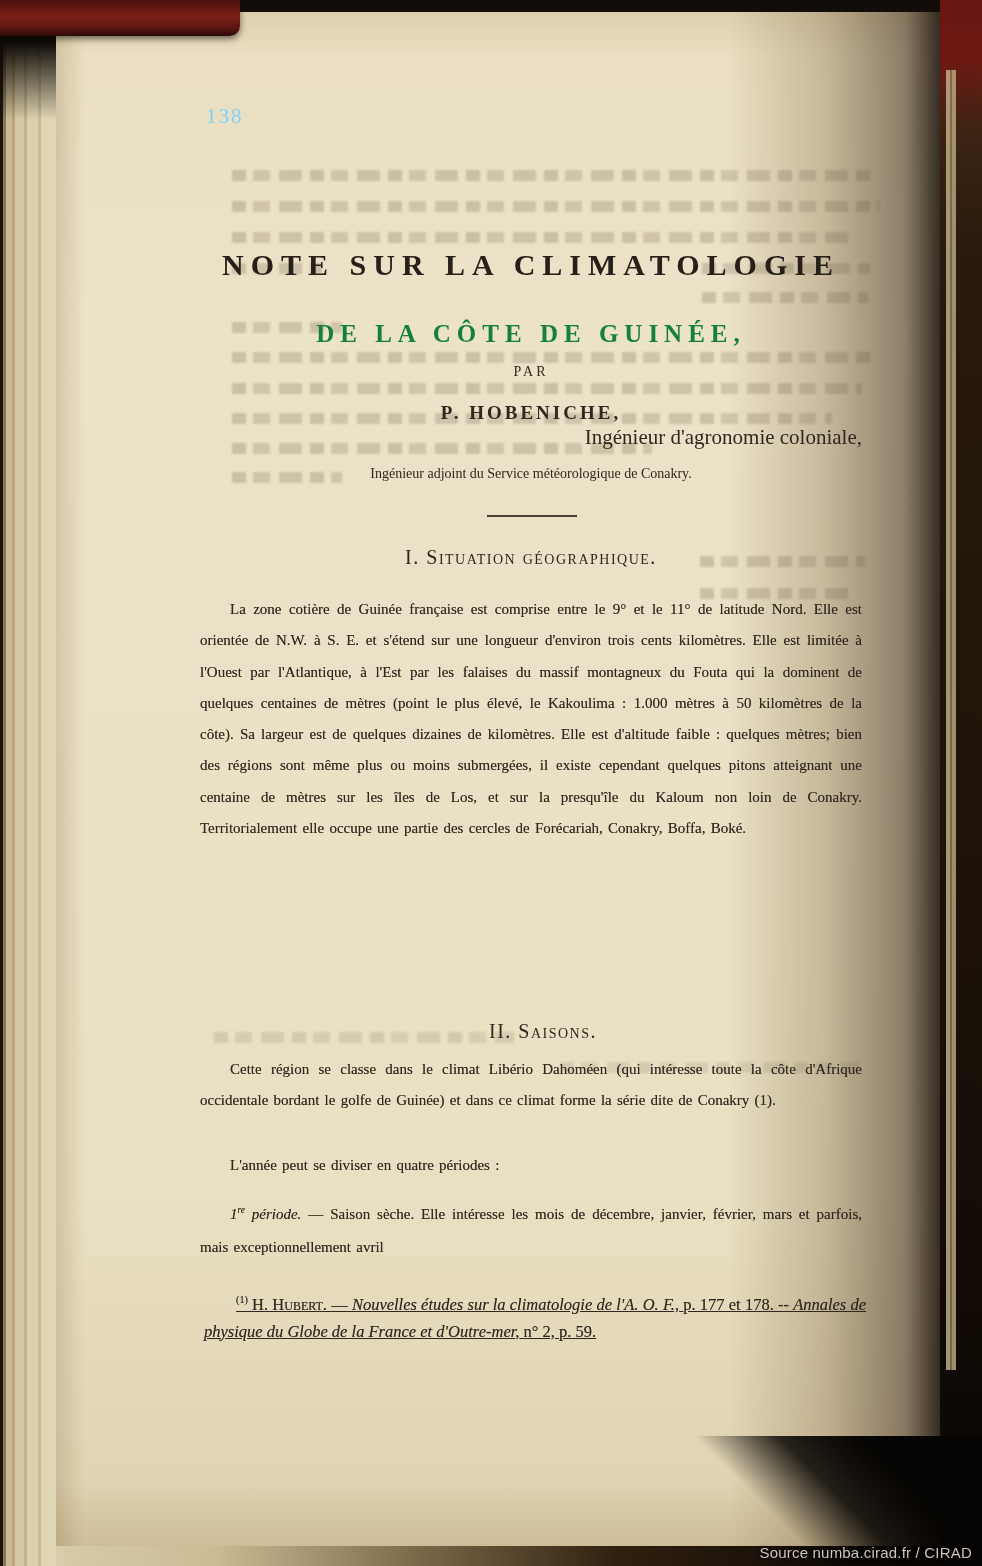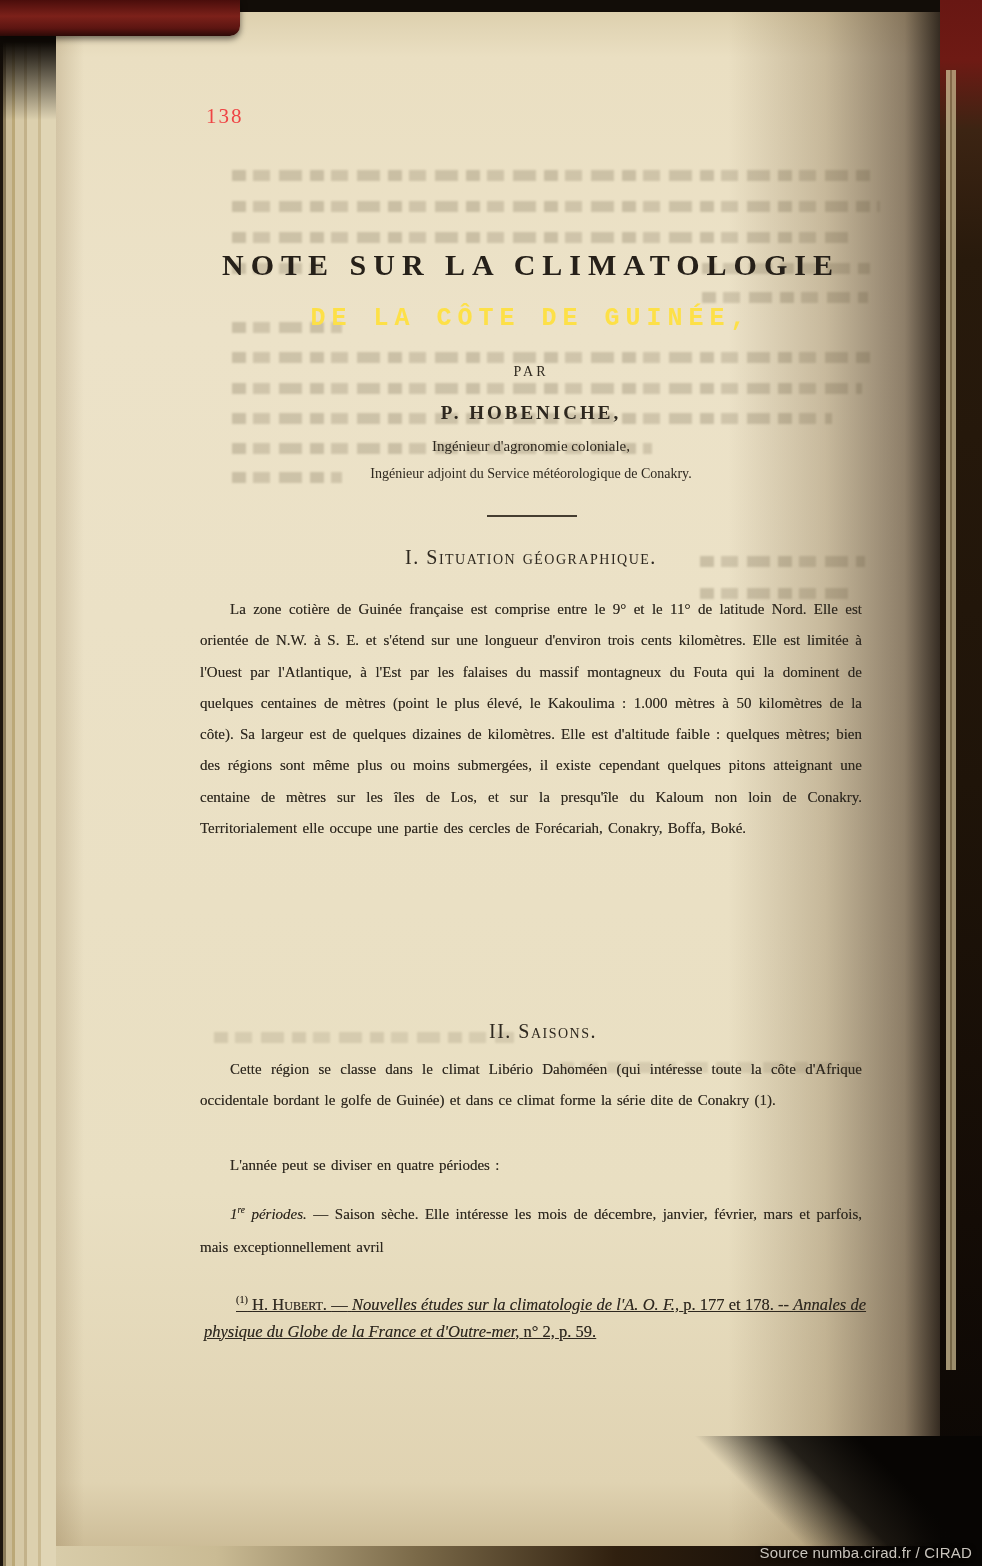--- a/index.html
+++ b/index.html
@@ -72,27 +72,27 @@
       rgba(104,92,66,.55) 47px 70px, rgba(104,92,66,0) 70px 78px);
   }
 
   
   .ink { color:#2e281f; }
   .block { position:absolute; left:200px; width:662px; z-index:3; }
   .center { text-align:center; }
 
   .page-number {
     position:absolute; left:206px; top:104px; z-index:3;
-    font-size:21px; letter-spacing:2px; color:#ef4444;
+    font-size:21px; letter-spacing:2px; color:#7dd3fc;
   }
   .title-1 { top:248px; font-size:30px; font-weight:700; letter-spacing:7px; color:#262019; }
-  .title-2 { top:304px; font-size:25px; font-weight:700; letter-spacing:6px; color:#fde047;font-family:Liberation Mono, monospace; }
+  .title-2 { top:320px; font-size:25px; font-weight:700; letter-spacing:6px; color:#15803d; }
   .byline  { top:364px; font-size:14px; letter-spacing:3px; }
   .author  { top:402px; font-size:19px; letter-spacing:3px; font-weight:600; }
-  .role-1  { top:438px; font-size:15px; }
+  .role-1  { top:425px; font-size:21px;text-align:right; }
   .role-2  { top:466px; font-size:14px; }
   .sep-rule {
     position:absolute; left:487px; top:515px; width:90px; height:2px;
     background:#453d30; z-index:3;
   }
   .section-h { font-variant:small-caps; font-size:20px; letter-spacing:1.5px; }
   .h-sec1 { top:546px;font-family:Liberation Serif, serif; }
   .h-sec2 { top:1008px; }
 
   .body-par {
@@ -161,21 +161,21 @@
 
   <p class="block body-par p-geo ink" style="margin:0;">La zone cotière de Guinée française est comprise entre le 9° et le 11° de latitude Nord. Elle est orientée de N.W. à S. E. et s'étend sur une longueur d'environ trois cents kilomètres. Elle est limitée à l'Ouest par l'Atlantique, à l'Est par les falaises du massif montagneux du Fouta qui la dominent de quelques centaines de mètres (point le plus élevé, le Kakoulima : 1.000 mètres à 50 kilomètres de la côte). Sa largeur est de quelques dizaines de kilomètres. Elle est d'altitude faible : quelques mètres; bien des régions sont même plus ou moins submergées, il existe cependant quelques pitons atteignant une centaine de mètres sur les îles de Los, et sur la presqu'île du Kaloum non loin de Conakry. Territorialement elle occupe une partie des cercles de Forécariah, Conakry, Boffa, Boké.</p>
 
   <h2 class="block center section-h h-sec2 ink" style="margin:12px; font-weight:normal;">II. Saisons.</h2>
 
   <p class="block body-par p-clim ink" style="margin:0;">Cette région se classe dans le climat Libério Dahoméen (qui intéresse toute la côte d'Afrique occidentale bordant le golfe de Guinée) et dans ce climat forme la série dite de Conakry (1).</p>
 
   <p class="block body-par p-year ink" style="margin:0;">L'année peut se diviser en quatre périodes :</p>
 
   <p class="block body-par p-period ink" style="margin:0;">
-    <span class="lead-i"><span>1</span><sup>re</sup><span> périodes.</span></span>
+    <span class="lead-i"><span>1</span><sup>re</sup><span> période.</span></span>
     <span>— Saison sèche. Elle intéresse les mois de décembre, janvier, février, mars et parfois, mais exceptionnellement avril</span>
   </p>
 
   <p class="block footnote ink" style="margin:4px;text-decoration:underline;">
     <sup>(1)</sup>
     <span class="sc">H. Hubert.</span>
     <span>—</span>
     <span class="it">Nouvelles études sur la climatologie de l'A. O. F.,</span>
     <span>p. 177 et 178. --</span>
     <span class="it">Annales de physique du Globe de la France et d'Outre-mer,</span>

